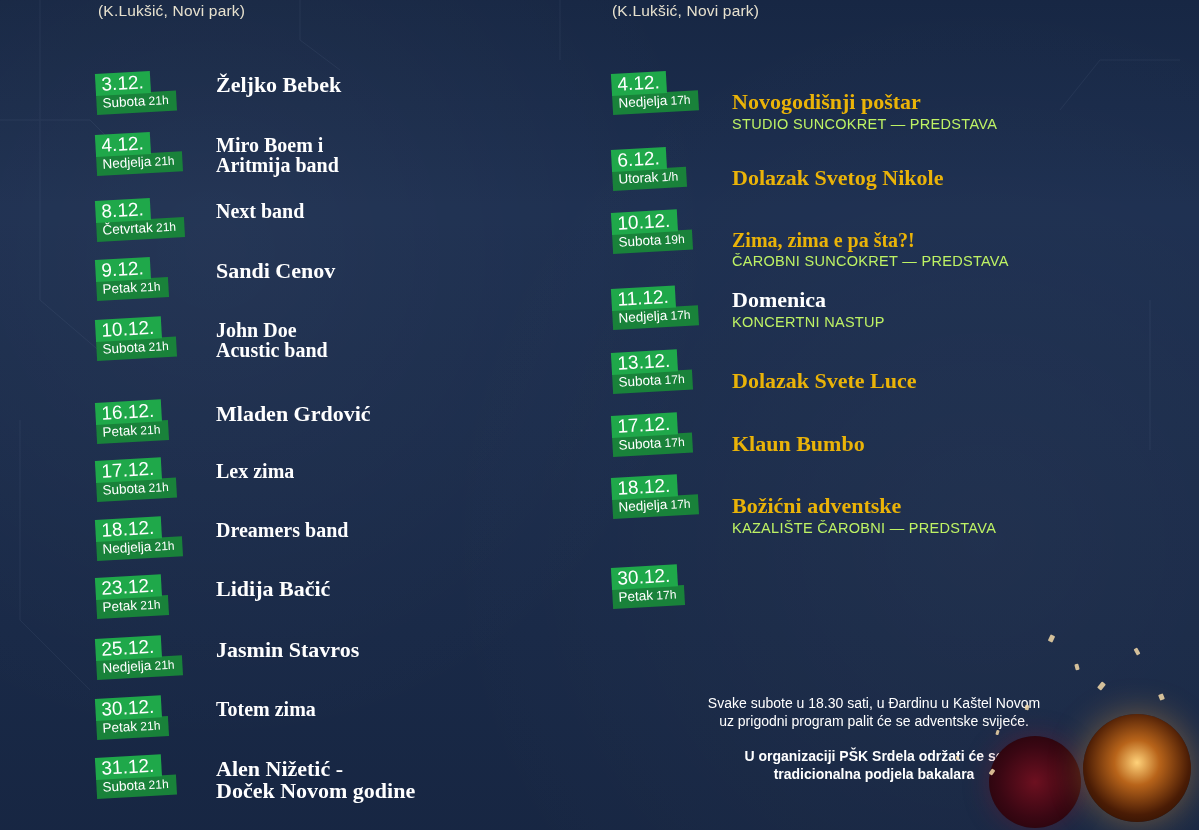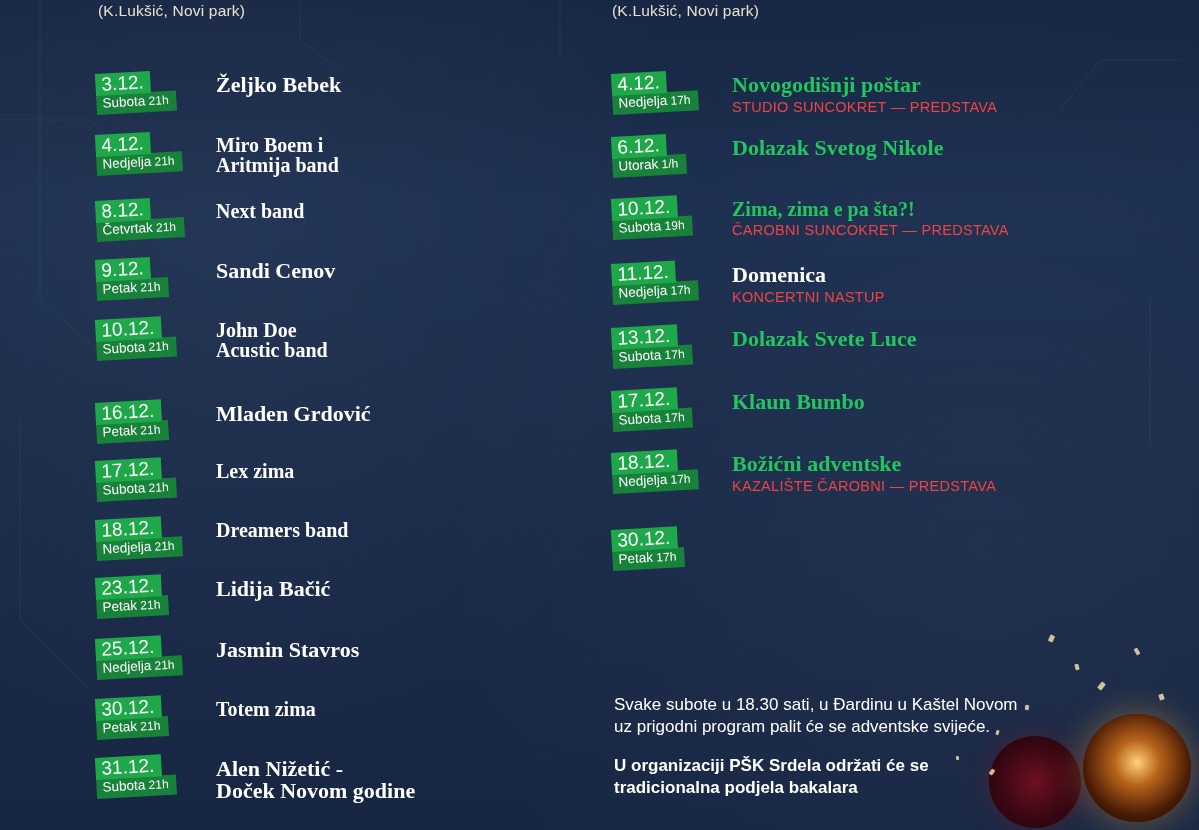--- a/index.html
+++ b/index.html
@@ -94,40 +94,41 @@
   .info { flex: 1 1 auto; padding-top: 2px; }
   .title {
     font-family: "Liberation Serif", serif;
     color: #ffffff;
     font-weight: bold;
     line-height: 1.0;
     white-space: pre-line;
   }
   .title.big { font-size: 22px; }
   .title.mid { font-size: 20px; }
-  .title.yellow { color: #22c55e; }
+  .title.yellow { color: #eab308; margin-top: 17px; }
   .subtitle {
-    color: #ef4444;
+    color: #bef264;
     font-size: 14.5px;
     letter-spacing: 0.3px;
     margin-top: 3px;
     white-space: pre-line;
   }
 
   .notes {
     position: absolute;
     left: 614px;
     top: 694px;
     width: 520px;
     color: #ffffff;
   }
   .note {
-    font-size: 17px;
+    font-size: 14px;
     line-height: 1.32;
     white-space: pre-line;
+    text-align: center;
   }
   .note.bold { font-weight: bold; }
   .note-gap { height: 16px; }
 
   
   .sparkle-wrap { position: absolute; right: 0; bottom: 0; width: 260px; height: 230px; pointer-events: none; }
   .orb {
     position: absolute;
     border-radius: 50%;
   }

